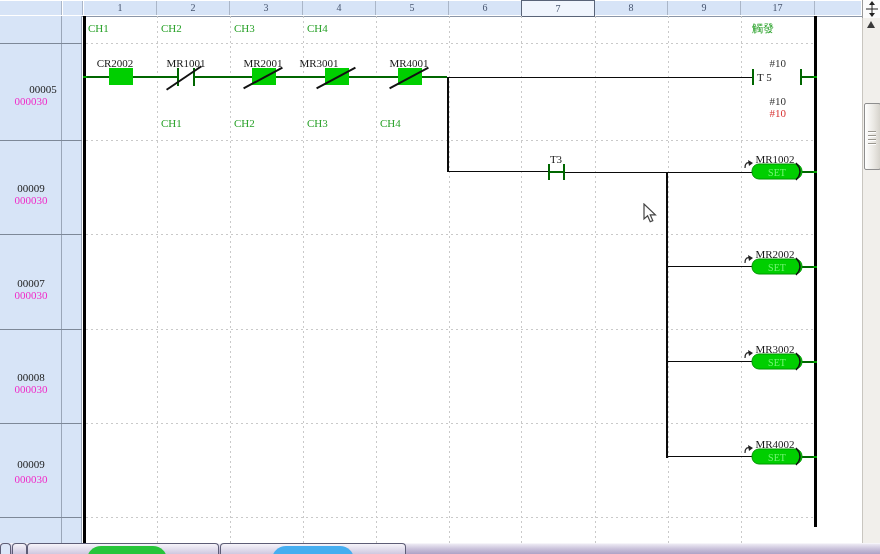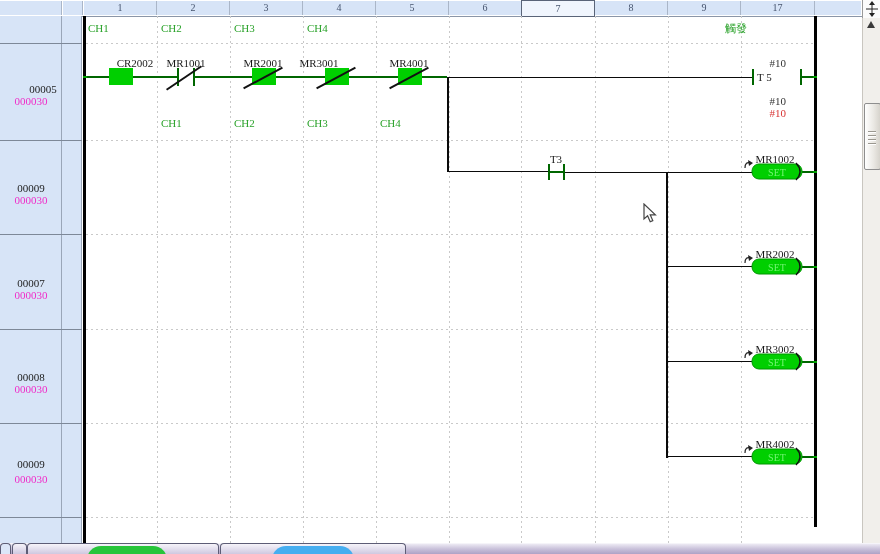--- a/index.html
+++ b/index.html
@@ -147,32 +147,32 @@
   <div class="abs tick" style="left:813px;top:76px"></div>
   <div class="abs tick" style="left:813px;top:171px"></div>
   <div class="abs tick" style="left:813px;top:266px"></div>
   <div class="abs tick" style="left:813px;top:361px"></div>
   <div class="abs tick" style="left:813px;top:456px"></div>
 
   <div class="abs comment" style="left:88px;top:22px">CH1</div>
   <div class="abs comment" style="left:161px;top:22px">CH2</div>
   <div class="abs comment" style="left:234px;top:22px">CH3</div>
   <div class="abs comment" style="left:307px;top:22px">CH4</div>
-  <div class="abs comment" style="left:725px;top:22px">觸發</div>
+  <div class="abs comment" style="left:752px;top:22px">觸發</div>
   <div class="abs comment" style="left:161px;top:117px">CH1</div>
   <div class="abs comment" style="left:234px;top:117px">CH2</div>
   <div class="abs comment" style="left:307px;top:117px">CH3</div>
   <div class="abs comment" style="left:380px;top:117px">CH4</div>
 
   <div class="abs wgreen" style="left:86px;top:76px;width:92px"></div>
   <div class="abs wgreen" style="left:195px;top:76px;width:252px"></div>
   <div class="abs wblack" style="left:447px;top:77px;width:305px"></div>
   <div class="abs wvert" style="left:447px;top:77px;height:95px"></div>
 
-  <div class="abs c-label" style="left:108px;top:57px">CR2002</div>
+  <div class="abs c-label" style="left:88px;top:57px">CR2002</div>
   <div class="abs c-box" style="left:109px;top:68px"></div>
 
   <div class="abs c-label" style="left:159px;top:57px">MR1001</div>
   <div class="abs c-bar" style="left:177px;top:68px;height:18px"></div>
   <div class="abs c-bar" style="left:193px;top:68px;height:18px"></div>
   <div class="abs slash" style="left:163px;top:77px;width:42px;transform:rotate(-34deg)"></div>
 
   <div class="abs c-label" style="left:236px;top:57px">MR2001</div>
   <div class="abs c-box" style="left:252px;top:68px"></div>
   <div class="abs slash" style="left:241px;top:77px;width:44px;transform:rotate(-28deg)"></div>

